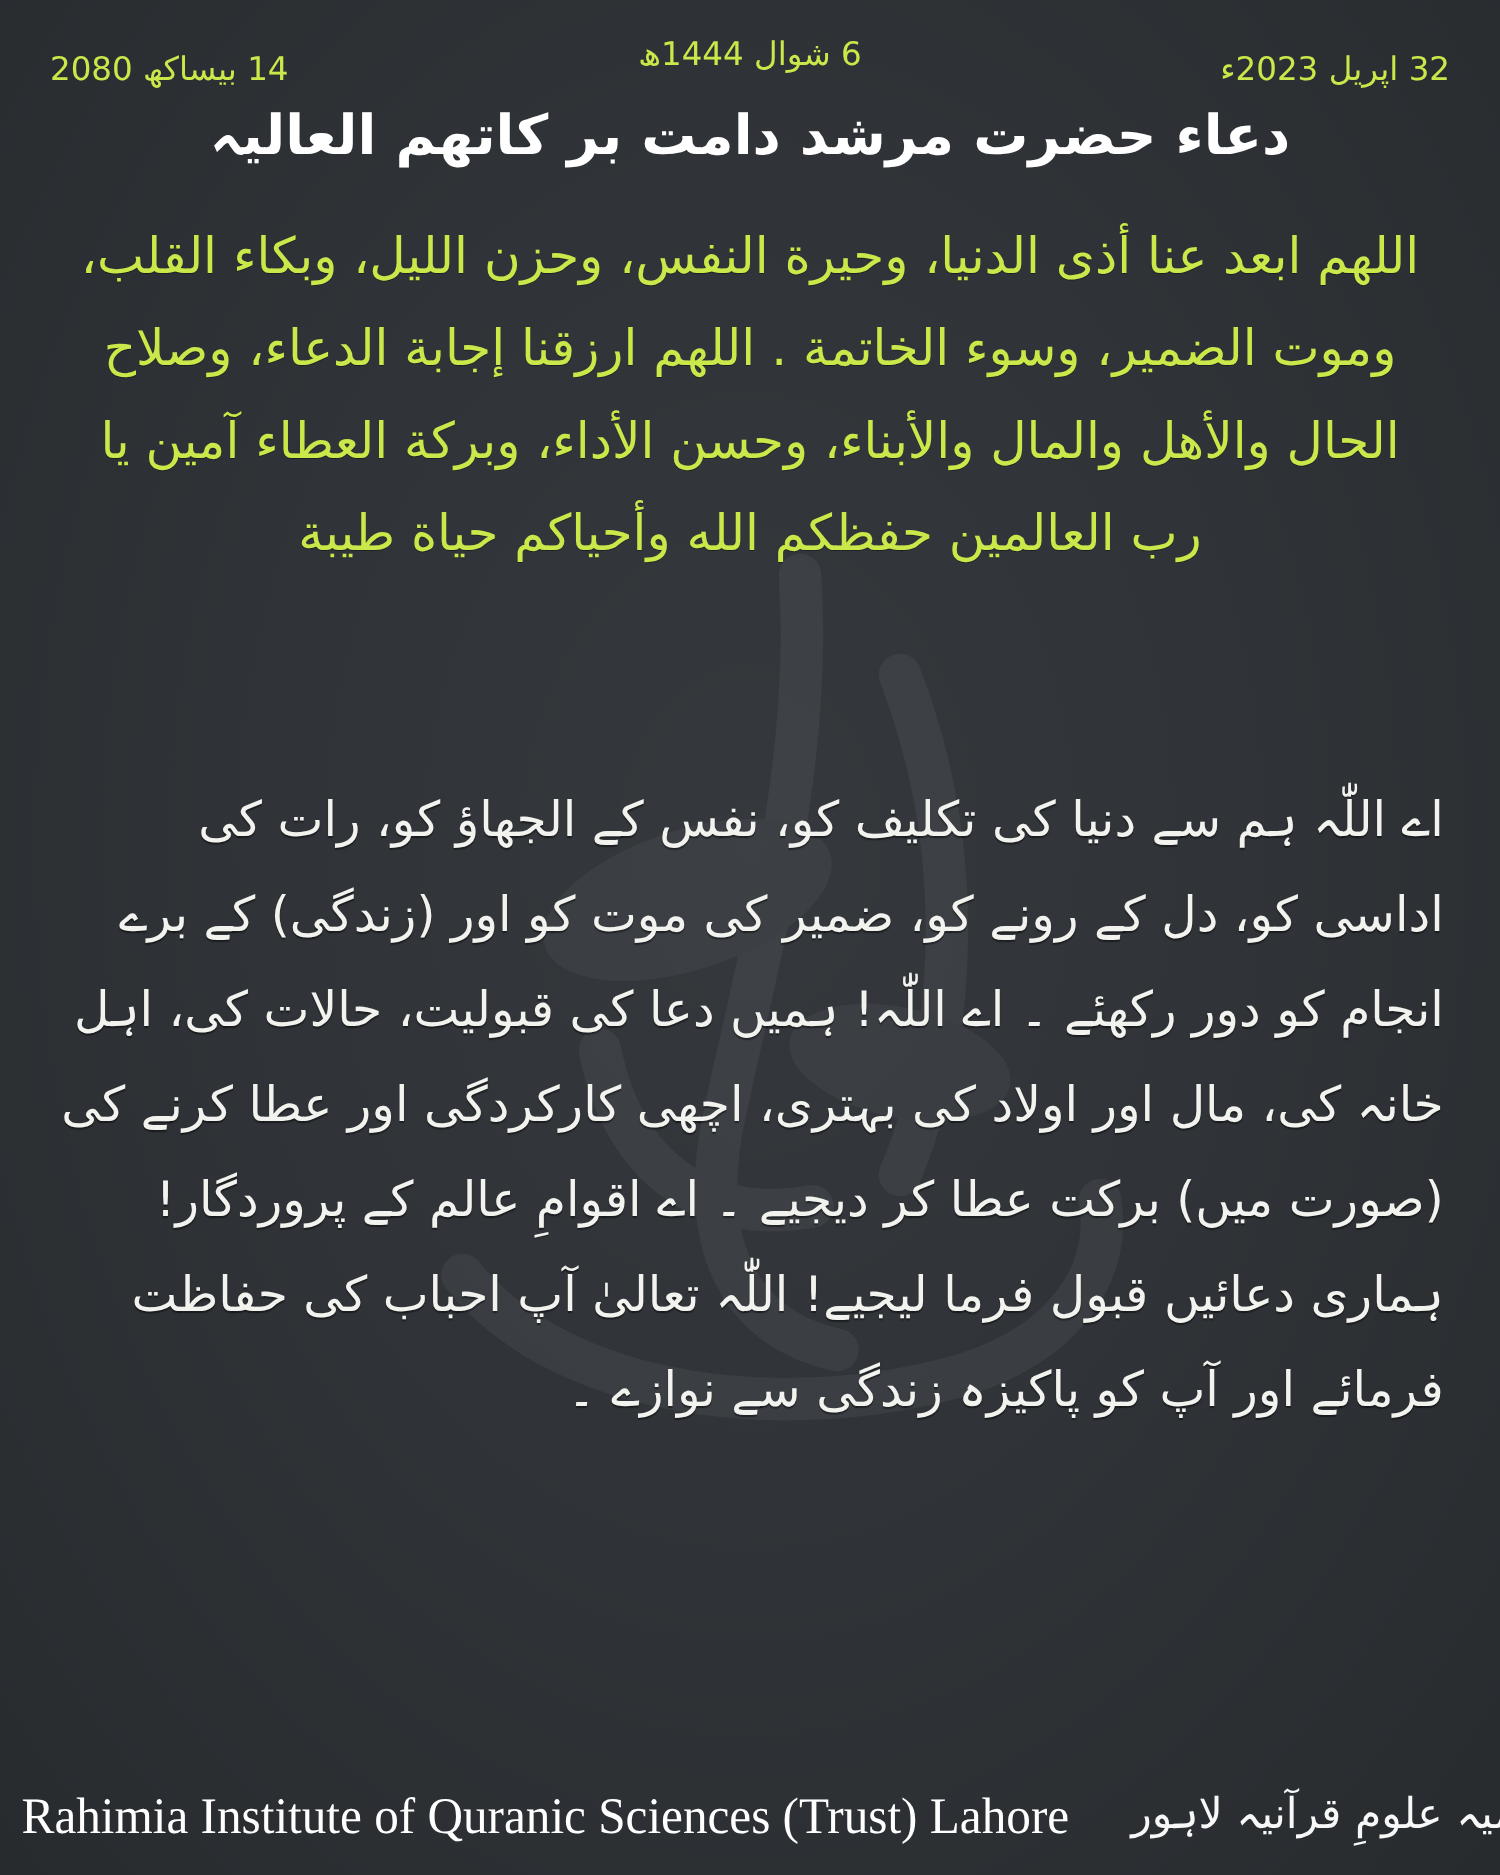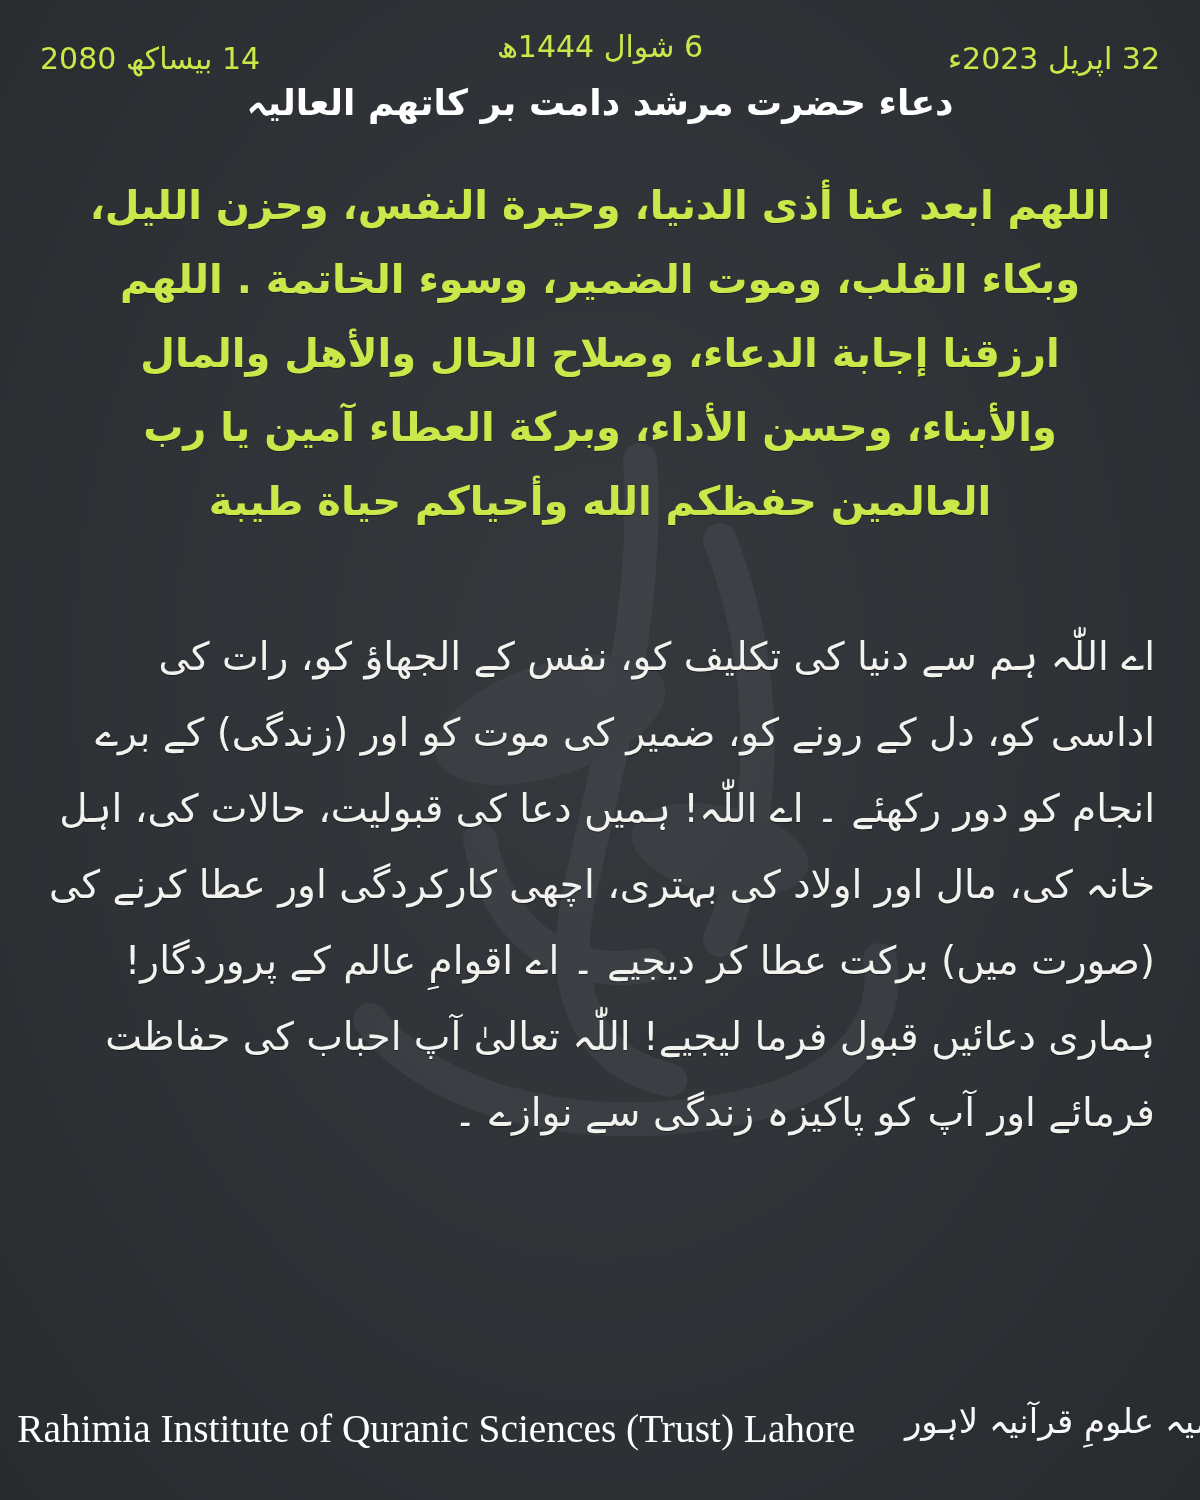--- a/index.html
+++ b/index.html
@@ -47,55 +47,55 @@
   .date-row {
     position: absolute;
     top: 22px;
     left: 0;
     right: 0;
     height: 60px;
   }
   .date {
     position: absolute;
     color: #c9e84a;
-    font-size: 30px;
+    font-size: 26px;
     line-height: 1.25;
     white-space: nowrap;
     direction: rtl;
   }
   .date-greg { right: 40px; top: 18px; }
   .date-hijri { left: 50%; transform: translateX(-50%); top: 6px; text-align: left; }
   .date-bikrami { left: 40px; top: 18px; }
 
   
   .title {
     position: absolute;
     top: 78px;
     left: 0;
     right: 0;
     text-align: center;
     color: #ffffff;
-    font-size: 36px;
+    font-size: 44px;
     font-weight: bold;
     line-height: 1.4;
     letter-spacing: 0.5px;
   }
 
   
   .arabic {
     position: absolute;
     top: 168px;
     left: 60px;
     right: 60px;
     text-align: center;
     color: #c9e84a;
     font-size: 40px;
     line-height: 1.85;
     direction: rtl;
-    font-weight: 700;
+    font-weight: 400;
     text-shadow: 0 1px 0 rgba(0,0,0,0.35);
   }
 
   
   .urdu {
     position: absolute;
     top: 619px;
     left: 45px;
     right: 45px;
     text-align: right;
@@ -107,21 +107,21 @@
   }
 
   
   .footer {
     position: absolute;
     left: 0;
     right: 0;
     bottom: 0;
     height: 96px;
     display: flex;
-    align-items: flex-start;
+    align-items: center;
     justify-content: flex-start;
     direction: ltr;
   }
   .footer-name {
     color: #ffffff;
     font-family: "Liberation Serif", serif;
     font-size: 41px;
     letter-spacing: 0px;
     padding-left: 18px;
     white-space: nowrap;

